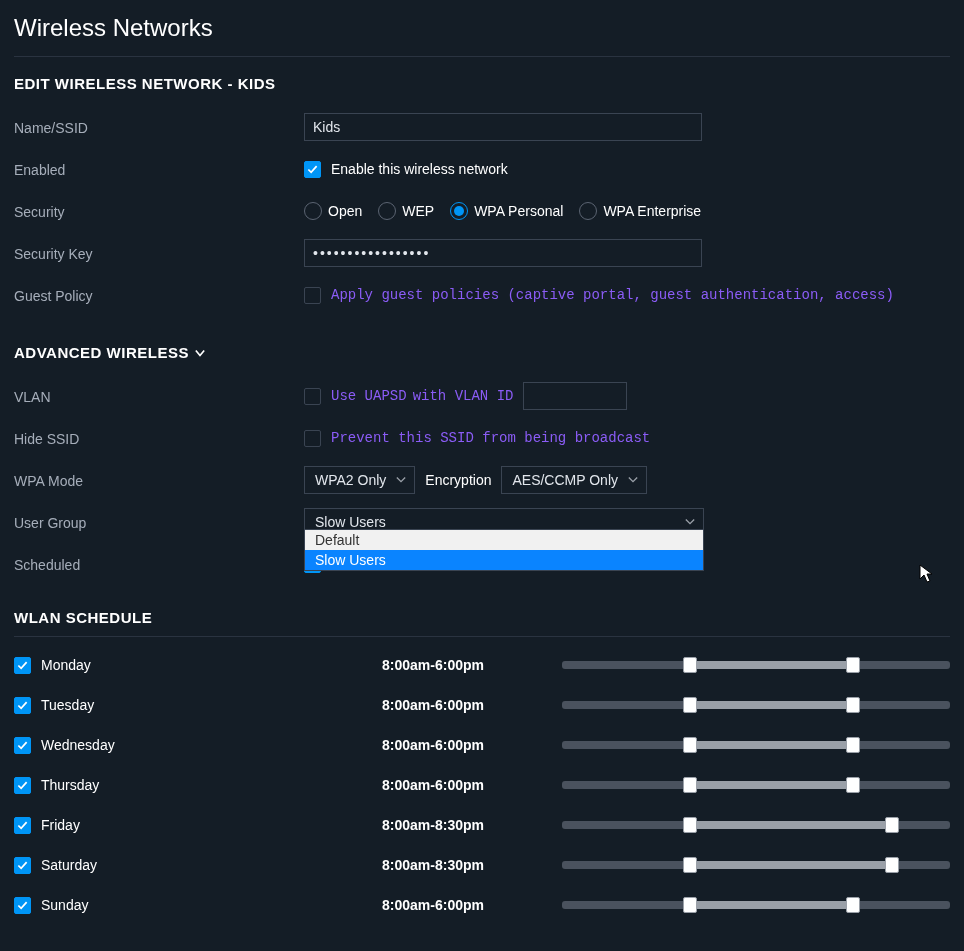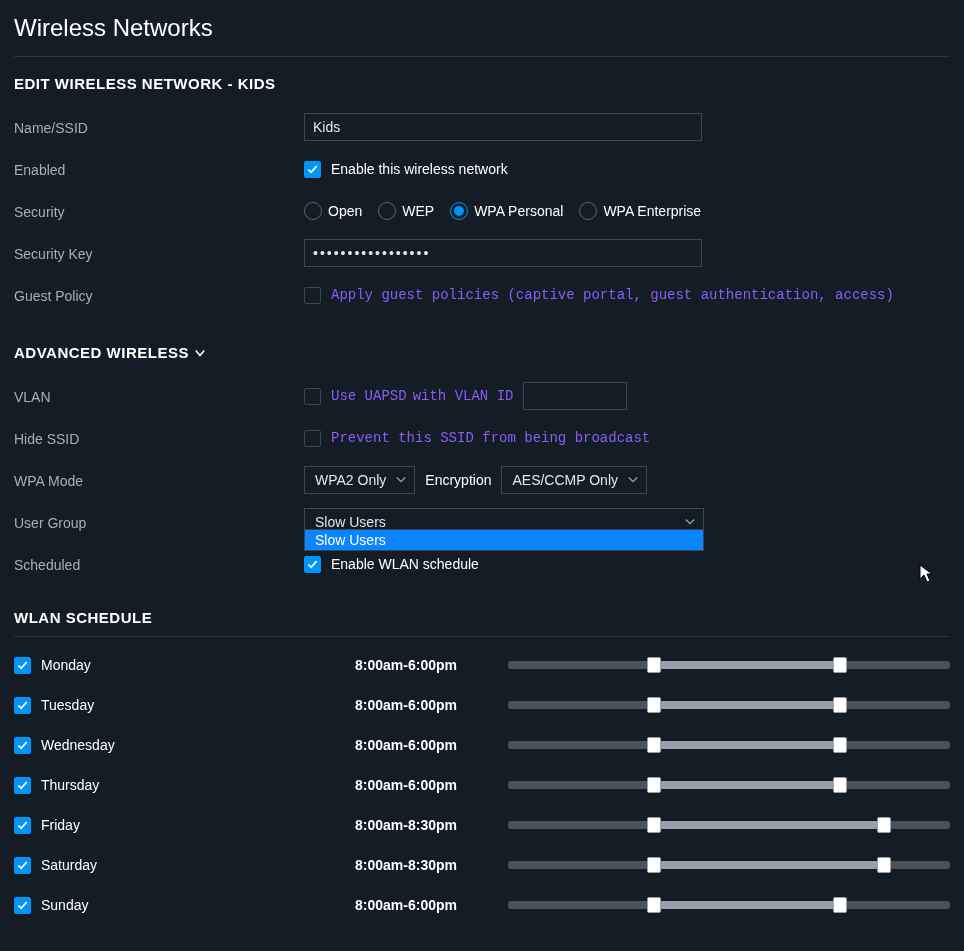--- a/index.html
+++ b/index.html
@@ -129,21 +129,21 @@
     position:absolute;
     left: 614px;
     top:   34px;
     width: 16px; height: 20px;
     z-index: 20;
   }
 
   
   .sched-block { margin-top: 24px; }
   .sched-row {
-    display:flex; align-items:center; height:40px;
+    display:flex; align-items:center; height:40px;gap:27px;
   }
   .sched-day { display:flex; align-items:center; gap:10px; width:290px; flex:0 0 290px; color:#ffffff;}
   .sched-time { width: 204px; text-align:center; color:#ffffff; font-weight:600; font-size:14px;}
   .slider-wrap { flex:1 1 auto; display:flex; align-items:center; }
   .slider-track {
     position:relative;
     width: 100%;
     height:8px;
     background:#4a525e;
     border-radius:3px;
@@ -289,20 +289,21 @@
       <div class="select usergroup">
         <span>Slow Users</span>
         <span class="chev">
           <svg viewBox="0 0 12 12">
               <path d="M1 3 L6 8 L11 3" fill="none" stroke="#9aa0a8" stroke-width="1.6"></path>
             </svg>
         </span>
       </div>
     </div>
     <div class="dropdown" style="top:30px;">
+      <div class="opt normal">Default</div>
       <div class="opt active">Slow Users</div>
       <div class="cursor">
         <svg viewBox="0 0 16 20">
             <path d="M1 1 L1 15 L5 11 L8 18 L11 17 L8 10 L13 10 Z" fill="#ffffff" stroke="#000000" stroke-width="1"></path>
           </svg>
       </div>
     </div>
   </div>
 
 

